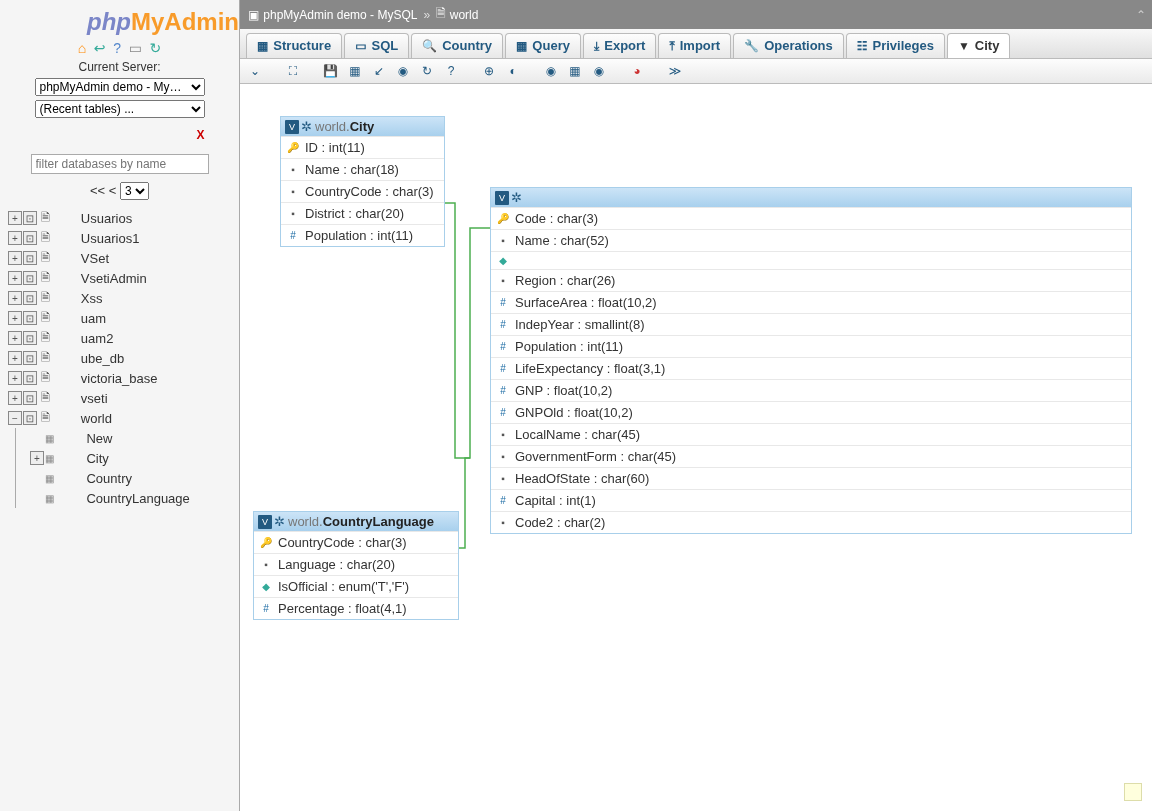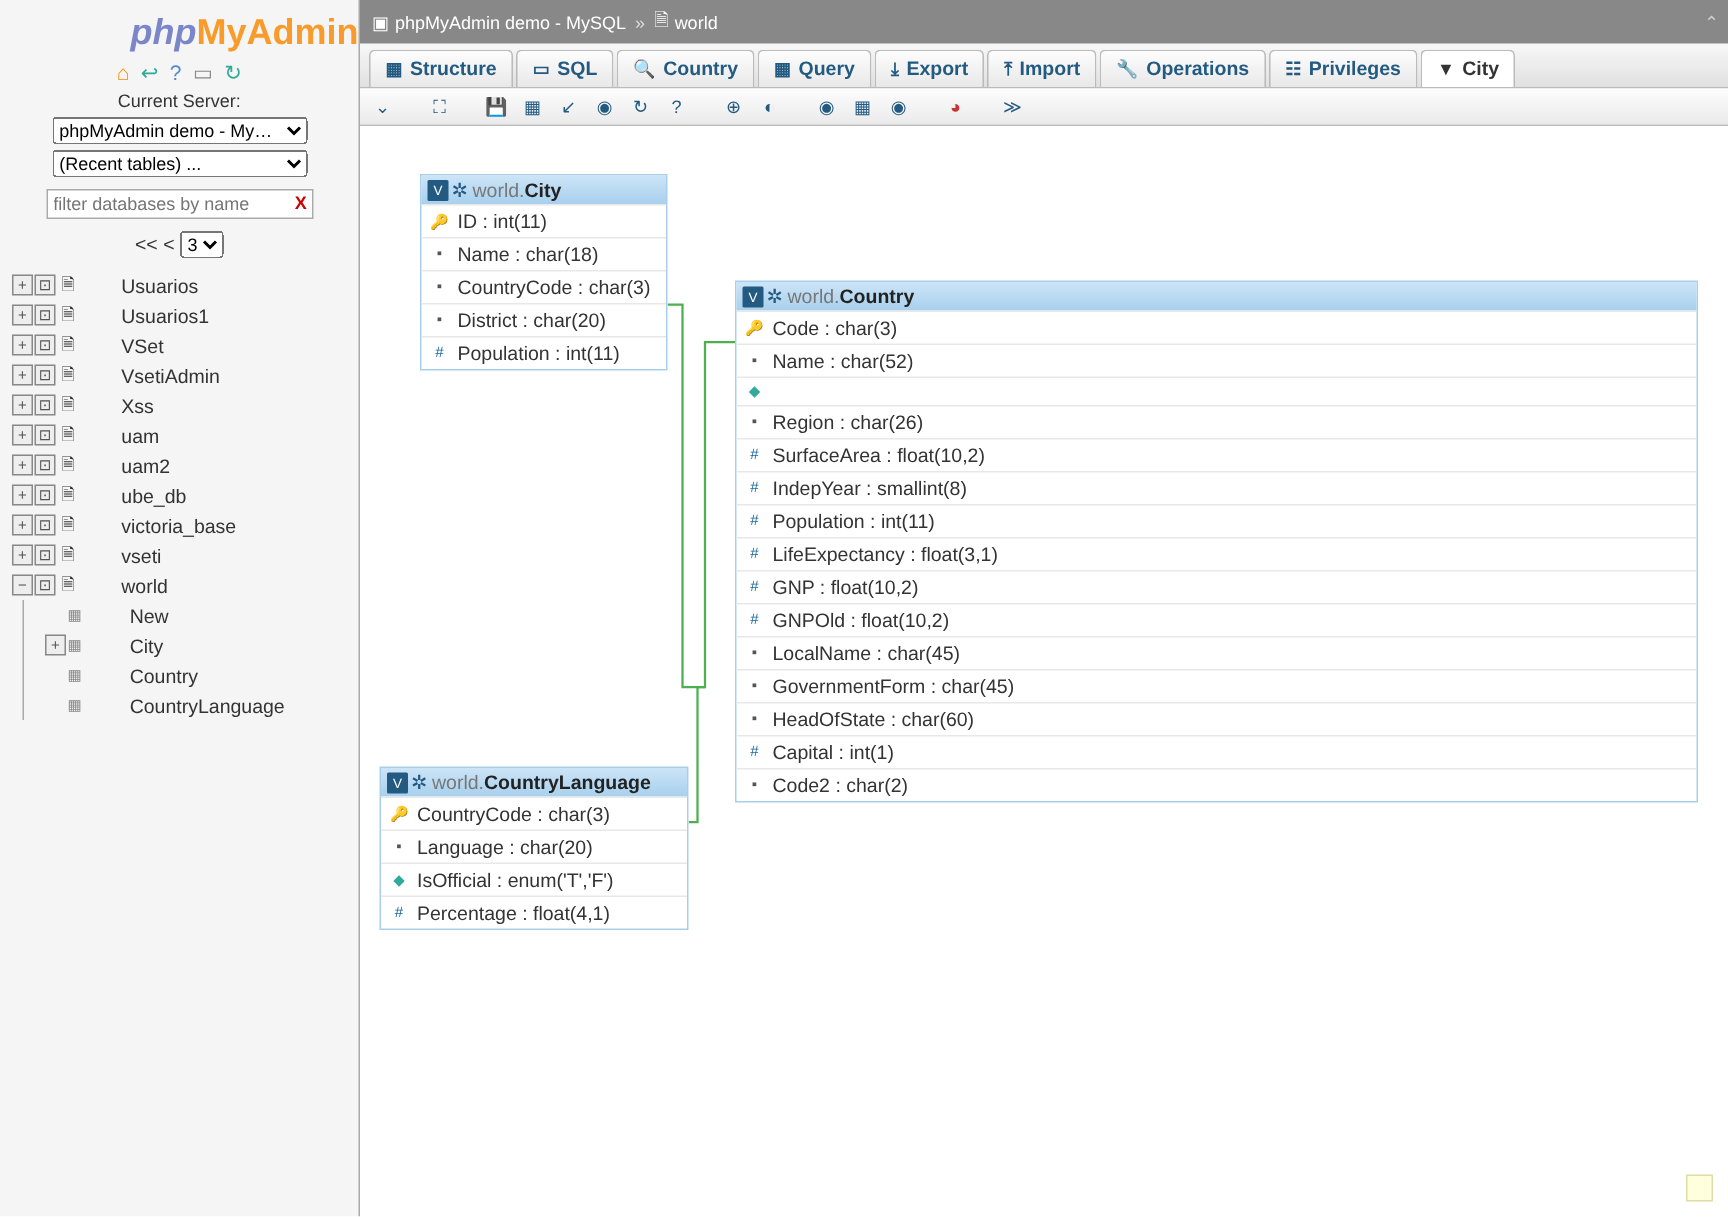--- a/index.html
+++ b/index.html
@@ -9,21 +9,21 @@
 #sidebar { width: 240px; height: 811px; float: left; background: #f5f5f5; border-right: 1px solid #aaa; overflow-y: auto; }
 .logo { text-align: right; padding: 8px 0 2px 0; font-family: "Trebuchet MS", sans-serif; font-size: 24px; font-weight: bold; }
 .logo .php { color: #7b86c8; font-style: italic; }
 .logo .my { color: #f89b2a; }
 .logo .admin { color: #f89b2a; }
 .icon-row { text-align: center; padding: 2px 0; }
 .icon-row span { display: inline-block; margin: 0 2px; cursor: pointer; font-size: 14px; }
 .srv-label { text-align: center; font-size: 12px; color: #333; margin-top: 2px; }
 select.side-select { display: block; margin: 4px auto; width: 170px; font-size: 12px; }
 .filter-wrap { position: relative; margin: 8px auto; width: 178px; }
-.filter-wrap input { width: 100%; font-size: 12px; padding: 2px 4px; border: 1px solid #aaa; background: #fff; }
+.filter-wrap input { width: 100%; font-size: 12px; padding: 2px 4px; border: 1px solid #aaa; background: #fff; margin-top: 28px; }
 .filter-x { position: absolute; right: 4px; top: 2px; color: #c00; cursor: pointer; font-weight: bold; font-size: 12px; }
 .pager { text-align: center; margin: 4px 0; font-size: 13px; }
 .pager select { font-size: 12px; }
 
 .tree { padding: 4px 8px; }
 .tree-row { display: flex; align-items: center; height: 20px; white-space: nowrap; }
 .tree-icon { width: 14px; height: 14px; display: inline-flex; align-items: center; justify-content: center; font-size: 10px; border: 1px solid #888; background: #eee; color: #555; cursor: pointer; margin-right: 1px; }
 .tree-label { cursor: pointer; padding-left: 28px; }
 .tree-line { border-left: 1px solid #aaa; margin-left: 7px; padding-left: 14px; }
 
@@ -282,21 +282,20 @@
         </div>
         <div class="dtable-col">
           <span class="col-icon col-num">#</span>
           <span>Population : int(11)</span>
         </div>
       </div>
       <div class="dtable" style="left: 250px; top: 103px; width: 642px;">
         <div class="dtable-head">
           <span class="h-btn">V</span>
           <span class="h-toggle">✲</span>
-          <span class="h-title"><span class="dbname">world.</span><b>Country</b></span>
         </div>
         <div class="dtable-col">
           <span class="col-icon col-pk">🔑</span>
           <span>Code : char(3)</span>
         </div>
         <div class="dtable-col">
           <span class="col-icon col-text">▪</span>
           <span>Name : char(52)</span>
         </div>
         <div class="dtable-col">

